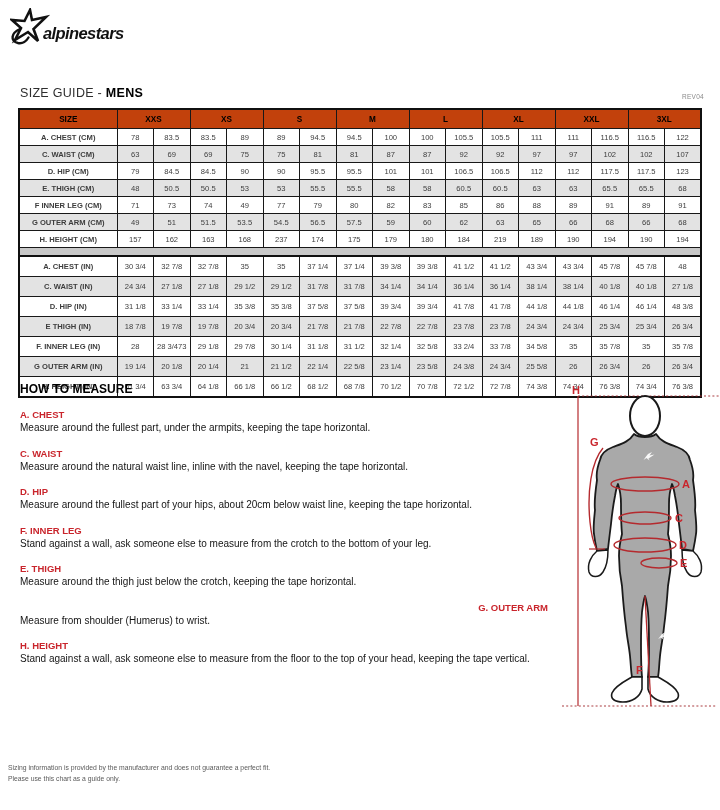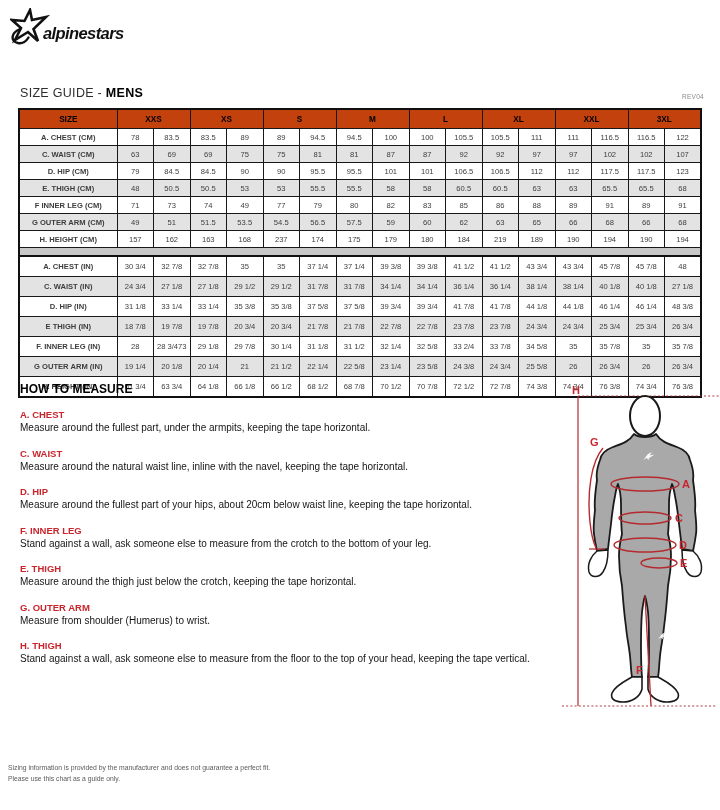--- a/index.html
+++ b/index.html
@@ -370,25 +370,25 @@
       </div>
       <div class="htm-item">
         <h3 style="color: rgb(201, 37, 44);">F. INNER LEG</h3>
         <p>Stand against a wall, ask someone else to measure from the crotch to the bottom of your leg.</p>
       </div>
       <div class="htm-item">
         <h3 style="color: rgb(201, 37, 44);">E. THIGH</h3>
         <p>Measure around the thigh just below the crotch, keeping the tape horizontal.</p>
       </div>
       <div class="htm-item">
-        <h3 style="color: rgb(201, 37, 44);">G. OUTER ARM</h3>
+        <h3 style="color: rgb(201, 37, 44); text-align: right;">G. OUTER ARM</h3>
         <p>Measure from shoulder (Humerus) to wrist.</p>
       </div>
       <div class="htm-item">
-        <h3 style="color: rgb(201, 37, 44);">H. THIGH</h3>
+        <h3 style="color: rgb(201, 37, 44);">H. HEIGHT</h3>
         <p>Stand against a wall, ask someone else to measure from the floor to the top of your head, keeping the tape vertical.</p>
       </div>
     </div>
 </div>
 
 <svg class="figure" viewBox="0 0 168 344">
 
   <line x1="26" y1="12" x2="168" y2="12" stroke="#a0262b" stroke-width="0.9" stroke-dasharray="2,2.2"></line>
   <line x1="10" y1="322" x2="164" y2="322" stroke="#a0262b" stroke-width="0.9" stroke-dasharray="2,2.2"></line>
   <line x1="26" y1="12" x2="26" y2="322" stroke="#b52a2e" stroke-width="1.2"></line>

